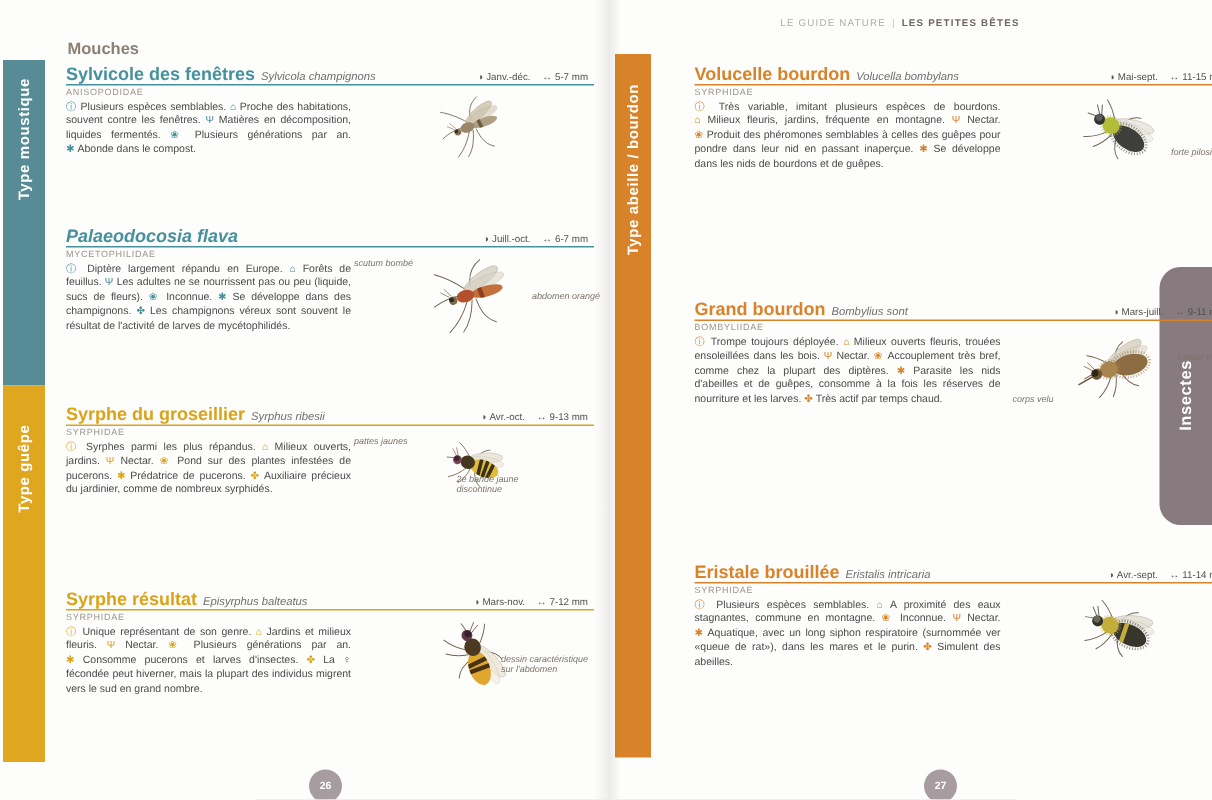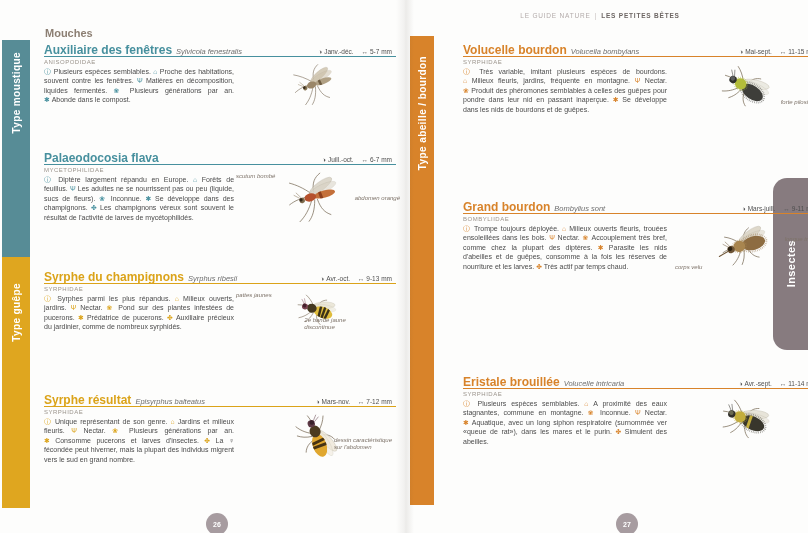--- a/index.html
+++ b/index.html
@@ -31,21 +31,21 @@
   .entries-left .entry:nth-child(1){height:108px;}
   .entries-left .entry:nth-child(2){height:119px;}
   .entries-left .entry:nth-child(3){height:123px;}
   .entries-left .entry:nth-child(4){height:118px;}
   .entries-right .entry:nth-child(1){height:157px;}
   .entries-right .entry:nth-child(2){height:175px;}
   .entries-right .entry:nth-child(3){height:136px;}
   .entry{position:relative;box-sizing:border-box;}
   .entry-top{display:flex;justify-content:space-between;align-items:baseline;height:15px;}
   .title{font-size:12px;font-weight:bold;color:var(--accent);}
-  .title.it{}
+  .title.it{font-style:italic;}
   .latin{font-size:7.5px;font-style:italic;color:#6e6e6e;margin-left:4px;}
   .meta{font-size:6.5px;color:#4f4f4f;white-space:nowrap;padding-right:4px;}
   .micon{color:#5a5a5a;margin:0 2px 0 6px;font-size:6.5px;}
   .rule{border-top:1.3px solid var(--accent);margin-top:1px;}
   .family{font-size:6px;color:#9b948c;letter-spacing:.5px;margin:2px 0 2px 0;}
   .cols{display:flex;}
   .entries-left .body{width:190px;}
   .entries-right .body{width:204px;}
   .body{margin:0;font-size:7px;line-height:9.4px;text-align:justify;color:#4b4b4b;
         font-family:"Liberation Sans","DejaVu Sans",sans-serif;}
@@ -88,21 +88,21 @@
   <div class="vtab tab-insectes" style="background: rgb(135, 123, 127);">
     <span class="vlabel">Insectes</span>
   </div>
 
   <div class="gutter"></div>
 
   <div class="entries entries-left">
   <section class="entry" style="--accent: #47909e;">
     <div class="entry-top">
       <span class="title-group">
-        <span class="title">Auxiliaire des fenêtres</span><span class="latin">Sylvicola fenestralis</span>
+        <span class="title">Sylvicole des fenêtres</span><span class="latin">Sylvicola champignons</span>
       </span>
       <span class="meta">
         <span class="micon">◑</span><span>Janv.-déc.</span>
         <span class="micon">↔</span><span>5-7 mm</span>
       </span>
     </div>
     <div class="rule"></div>
     <div class="family">ANISOPODIDAE</div>
     <div class="cols">
       <p class="body"><span class="sico">ⓘ</span>&nbsp;Plusieurs espèces semblables. <span class="sico">⌂</span>&nbsp;Proche des habitations, souvent contre les fenêtres. <span class="sico">Ψ</span>&nbsp;Matières en décomposition, liquides fermentés. <span class="sico">❀</span>&nbsp;Plusieurs générations par an. <span class="sico">✱</span>&nbsp;Abonde dans le compost. </p>
@@ -172,21 +172,21 @@
             </svg>
             <div class="cap cap-tl">scutum bombé</div>
             <div class="cap cap-r">abdomen orangé</div>
           </div>
     </div>
   </section>
 
   <section class="entry" style="--accent: #dba319;">
     <div class="entry-top">
       <span class="title-group">
-        <span class="title">Syrphe du champignons</span><span class="latin">Syrphus ribesii</span>
+        <span class="title">Syrphe du groseillier</span><span class="latin">Syrphus ribesii</span>
       </span>
       <span class="meta">
         <span class="micon">◑</span><span>Avr.-oct.</span>
         <span class="micon">↔</span><span>9-13 mm</span>
       </span>
     </div>
     <div class="rule"></div>
     <div class="family">SYRPHIDAE</div>
     <div class="cols">
       <p class="body"><span class="sico">ⓘ</span>&nbsp;Syrphes parmi les plus répandus. <span class="sico">⌂</span>&nbsp;Milieux ouverts, jardins. <span class="sico">Ψ</span>&nbsp;Nectar. <span class="sico">❀</span>&nbsp;Pond sur des plantes infestées de pucerons. <span class="sico">✱</span>&nbsp;Prédatrice de pucerons. <span class="sico">✤</span>&nbsp;Auxiliaire précieux du jardinier, comme de nombreux syrphidés. </p>
@@ -344,21 +344,21 @@
             </svg>
             <div class="cap cap-tr">longue trompe</div>
             <div class="cap cap-bl">corps velu</div>
           </div>
     </div>
   </section>
 
   <section class="entry" style="--accent: #d8832a;">
     <div class="entry-top">
       <span class="title-group">
-        <span class="title">Eristale brouillée</span><span class="latin">Volucelle intricaria</span>
+        <span class="title">Eristale brouillée</span><span class="latin">Eristalis intricaria</span>
       </span>
       <span class="meta">
         <span class="micon">◑</span><span>Avr.-sept.</span>
         <span class="micon">↔</span><span>11-14 mm</span>
       </span>
     </div>
     <div class="rule"></div>
     <div class="family">SYRPHIDAE</div>
     <div class="cols">
       <p class="body"><span class="sico">ⓘ</span>&nbsp;Plusieurs espèces semblables. <span class="sico">⌂</span>&nbsp;A proximité des eaux stagnantes, commune en montagne. <span class="sico">❀</span>&nbsp;Inconnue. <span class="sico">Ψ</span>&nbsp;Nectar. <span class="sico">✱</span>&nbsp;Aquatique, avec un long siphon respiratoire (surnommée ver «queue de rat»), dans les mares et le purin. <span class="sico">✤</span>&nbsp;Simulent des abeilles. </p>

